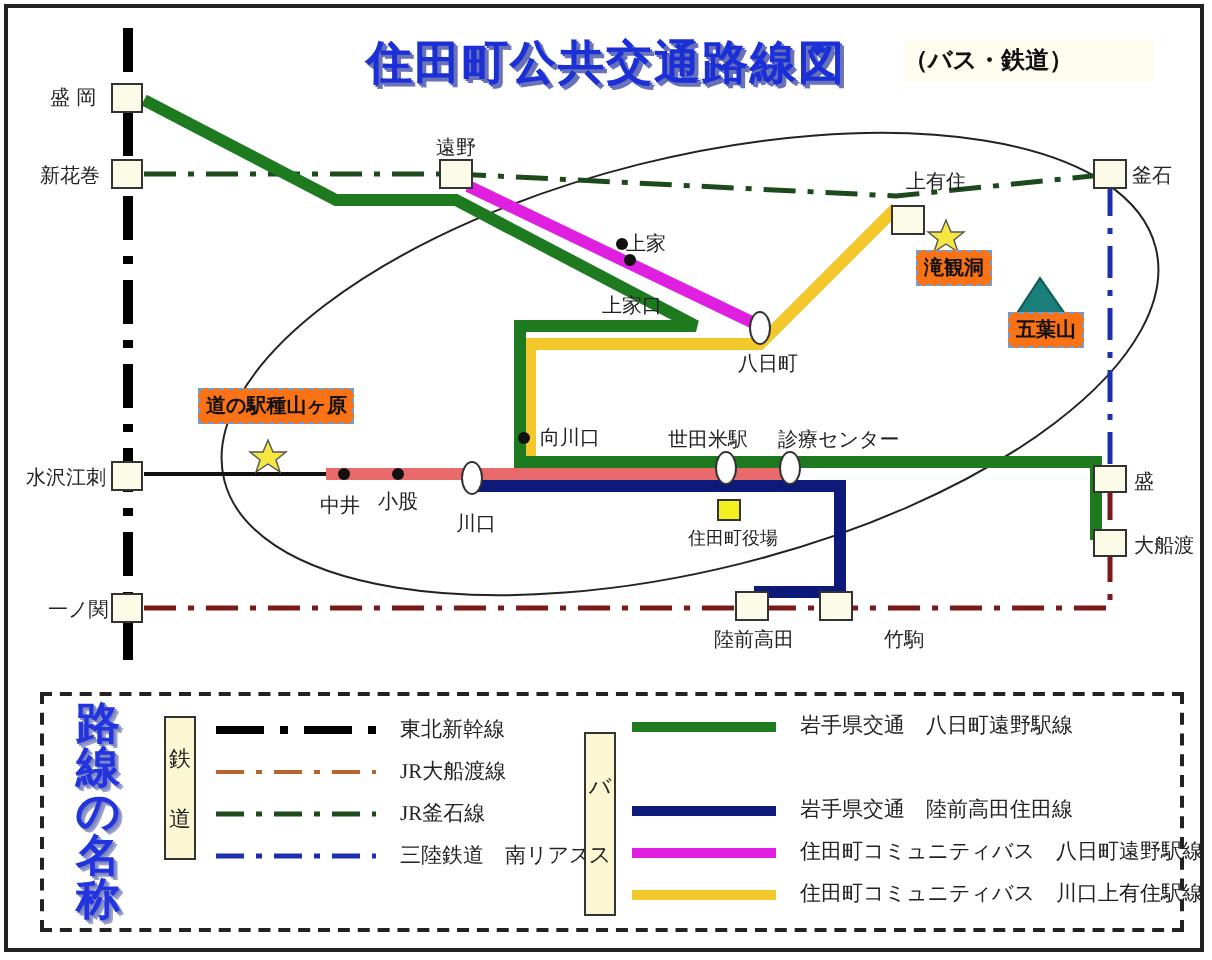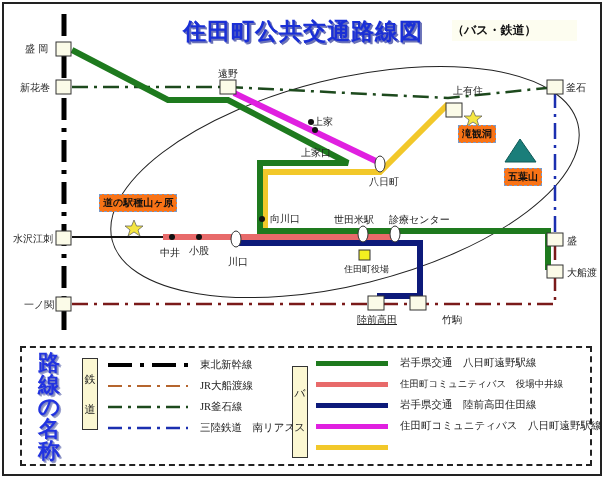--- a/index.html
+++ b/index.html
@@ -91,37 +91,37 @@
 
 <div class="lbl" style="left:25px;top:42px;">盛 岡</div>
 <div class="lbl" style="left:20px;top:81px;">新花巻</div>
 <div class="lbl" style="left:218px;top:67px;">遠野</div>
 <div class="lbl" style="left:441px;top:84px;margin-left:12px;">上有住</div>
 <div class="lbl" style="left:566px;top:81px;">釜石</div>
 <div class="lbl" style="left:13px;top:232px;">水沢江刺</div>
 <div class="lbl" style="left:24px;top:298px;">一ノ関</div>
 <div class="lbl" style="left:567px;top:234px;">盛</div>
 <div class="lbl" style="left:567px;top:266px;">大船渡</div>
-<div class="lbl" style="left:357px;top:313px;text-decoration:underline;">陸前高田</div>
+<div class="lbl" style="left:357px;top:313px;">陸前高田</div>
 <div class="lbl" style="left:410px;top:313px;margin-left:32px;">竹駒</div>
 
 <div class="lbl" style="left:313px;top:115px;">上家</div>
 <div class="lbl" style="left:285px;top:146px;margin-left:16px;">上家口</div>
 <div class="lbl" style="left:369px;top:175px;">八日町</div>
 <div class="lbl" style="left:270px;top:212px;">向川口</div>
 <div class="lbl" style="left:160px;top:246px;">中井</div>
 <div class="lbl" style="left:189px;top:244px;">小股</div>
 <div class="lbl" style="left:228px;top:255px;">川口</div>
 <div class="lbl" style="left:334px;top:213px;">世田米駅</div>
 <div class="lbl" style="left:389px;top:213px;">診療センター</div>
 <div class="lbl sm" style="left:344px;top:263px;">住田町役場</div>
 
 <div class="poi" style="left:99px;top:194px;">道の駅種山ヶ原</div>
 <div class="poi" style="left:458px;top:125px;">滝観洞</div>
-<div class="poi" style="left:504px;top:168px;">五葉山</div>
+<div class="poi" style="left:504px;top:156px;">五葉山</div>
 
 <div class="legend">
   <div class="legend-title">
       <div>路</div>
       <div>線</div>
       <div>の</div>
       <div>名</div>
       <div>称</div>
     </div>
 
@@ -157,28 +157,25 @@
 
   <div class="cat-box" style="left:270px;top:18px;height:92px;line-height:34px;padding-top:10px;box-sizing:border-box;">
       <div>バ</div>
       <div>ス</div>
     </div>
 
   <div class="leg-row" style="left:294px;top:8px;">
     <span class="swatch" style="width:72px;height:5px;background:#1e7a1e;"></span>
     <span class="leg-label" style="margin-left:12px;">岩手県交通　八日町遠野駅線</span>
   </div>
-  <div class="leg-row" style="left:294px;top:29px;">
-    <span class="swatch" style="width:72px;height:5px;background:#e86a6a;"></span>
-    <span class="leg-label" style="margin-left:12px;font-size:9.5px;">住田町コミュニティバス　役場中井線</span>
-  </div>
   <div class="leg-row" style="left:294px;top:50px;">
     <span class="swatch" style="width:72px;height:5px;background:#0d1a7a;"></span>
     <span class="leg-label" style="margin-left:12px;">岩手県交通　陸前高田住田線</span>
   </div>
   <div class="leg-row" style="left:294px;top:71px;">
     <span class="swatch" style="width:72px;height:5px;background:#e020e0;"></span>
     <span class="leg-label" style="margin-left:12px;">住田町コミュニティバス　八日町遠野駅線</span>
   </div>
   <div class="leg-row" style="left:294px;top:92px;">
     <span class="swatch" style="width:72px;height:5px;background:#f2c82a;"></span>
+    <span class="leg-label" style="margin-left:12px;">住田町コミュニティバス　川口上有住駅線</span>
   </div>
 </div>
 
 </body></html>

